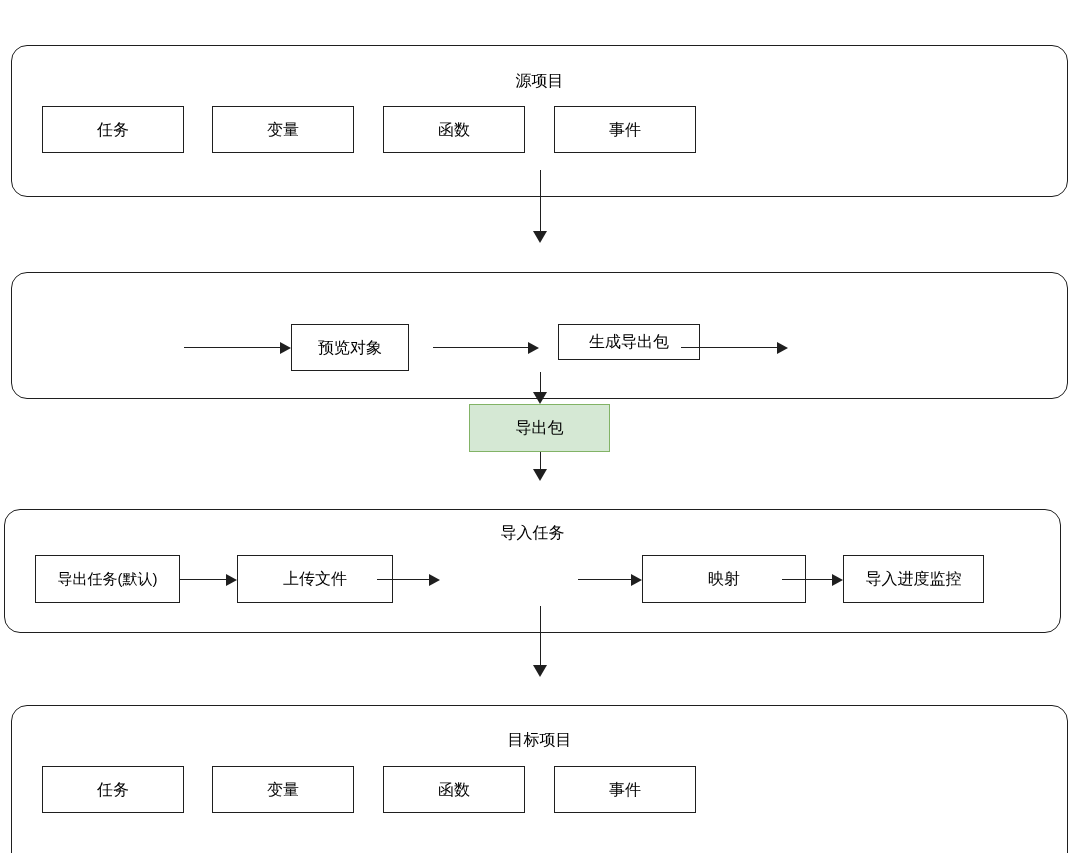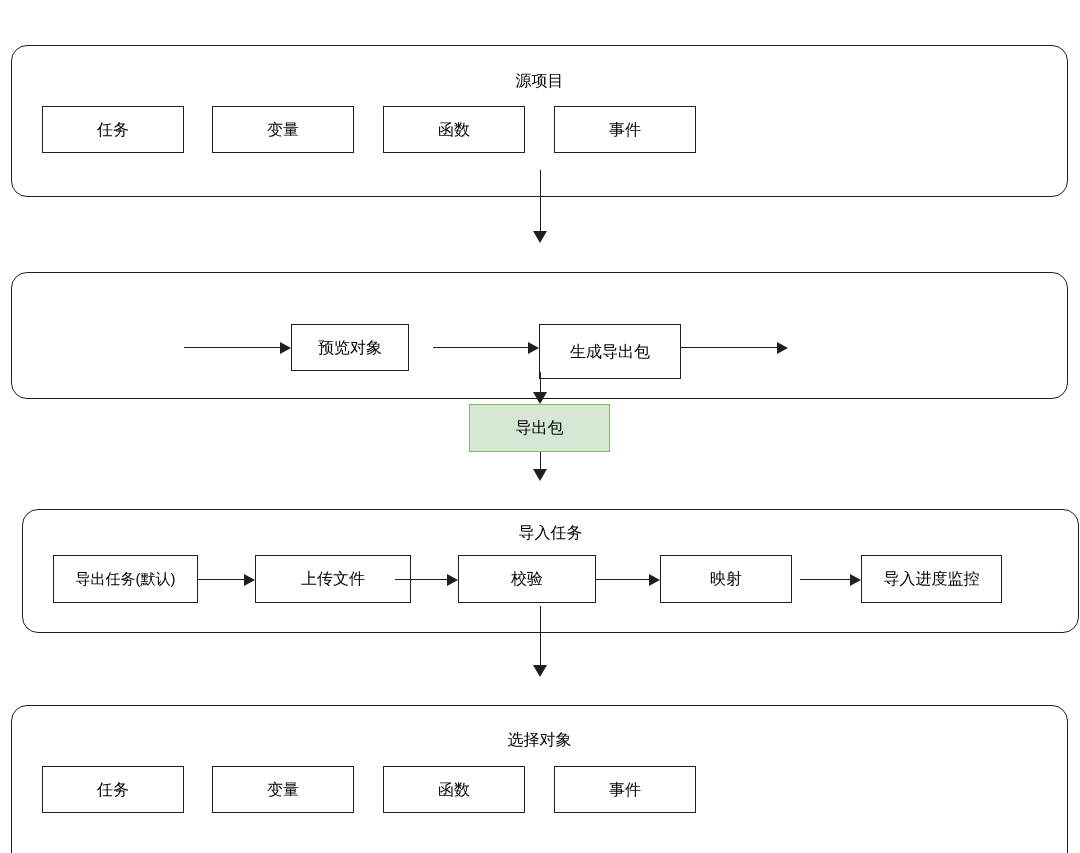--- a/index.html
+++ b/index.html
@@ -114,21 +114,21 @@
   </div>
 
   <div class="v-line" style="left:540px; top:170px; height:63px;"></div>
   <div class="arrow-down" style="left:533px; top:231px;"></div>
 
   <div class="section" style="left:11px; top:245px; width:1057px; height:127px;">
 
     <div class="box" style="left:279px; top:51px; width:118px; height:47px;">
       <span>预览对象</span>
     </div>
-    <div class="box" style="left:527px; top:51px; width:142px; height:55px;">
+    <div class="box" style="left:546px; top:51px; width:142px; height:36px;">
       <span>生成导出包</span>
     </div>
 
     <div class="h-line" style="left:172px; top:74px; width:96px;"></div>
     <div class="arrow-right" style="left:268px; top:69px;"></div>
 
     <div class="h-line" style="left:421px; top:74px; width:95px;"></div>
     <div class="arrow-right" style="left:516px; top:69px;"></div>
 
     <div class="h-line" style="left:669px; top:74px; width:96px;"></div>
@@ -138,33 +138,30 @@
   <div class="v-line" style="left:540px; top:372px; height:22px;"></div>
   <div class="arrow-down" style="left:533px; top:392px;"></div>
 
   <div class="box green" style="left:469px; top:404px; width:141px; height:48px;text-align:center;">
     <span>导出包</span>
   </div>
 
   <div class="v-line" style="left:540px; top:452px; height:20px;"></div>
   <div class="arrow-down" style="left:533px; top:469px;"></div>
 
-  <div class="section" style="left:22px; top:482px; width:1057px; height:124px;">
+  <div class="section" style="left:4px; top:482px; width:1057px; height:124px;">
     <div class="section-title" style="top:14px;">导入任务</div>
 
     <div class="box tight" style="left:30px; top:45px; width:145px; height:48px;">
       <span>导出任务(默认)</span>
     </div>
     <div class="box" style="left:232px; top:45px; width:156px; height:48px;">
       <span>上传文件</span>
     </div>
-    <div class="box" style="left:435px; top:45px; width:138px; height:48px;">
-      <span>校验</span>
-    </div>
-    <div class="box" style="left:637px; top:45px; width:132px; height:48px;">
+    <div class="box" style="left:637px; top:45px; width:164px; height:48px;">
       <span>映射</span>
     </div>
     <div class="box" style="left:838px; top:45px; width:141px; height:48px;">
       <span>导入进度监控</span>
     </div>
 
     <div class="h-line" style="left:175px; top:69px; width:46px;"></div>
     <div class="arrow-right" style="left:221px; top:64px;"></div>
 
     <div class="h-line" style="left:372px; top:69px; width:52px;"></div>
@@ -174,21 +171,21 @@
     <div class="arrow-right" style="left:626px; top:64px;"></div>
 
     <div class="h-line" style="left:777px; top:69px; width:50px;"></div>
     <div class="arrow-right" style="left:827px; top:64px;"></div>
   </div>
 
   <div class="v-line" style="left:540px; top:606px; height:62px;"></div>
   <div class="arrow-down" style="left:533px; top:665px;"></div>
 
   <div class="section" style="left:11px; top:678px; width:1057px; height:167px;">
-    <div class="section-title" style="top:25px;">选择对象</div>
+    <div class="section-title" style="top:25px;">目标项目</div>
 
     <div class="box" style="left:30px; top:60px; width:142px; height:47px;">
       <span>任务</span>
     </div>
     <div class="box" style="left:200px; top:60px; width:142px; height:47px;">
       <span>变量</span>
     </div>
     <div class="box" style="left:371px; top:60px; width:142px; height:47px;">
       <span>函数</span>
     </div>

